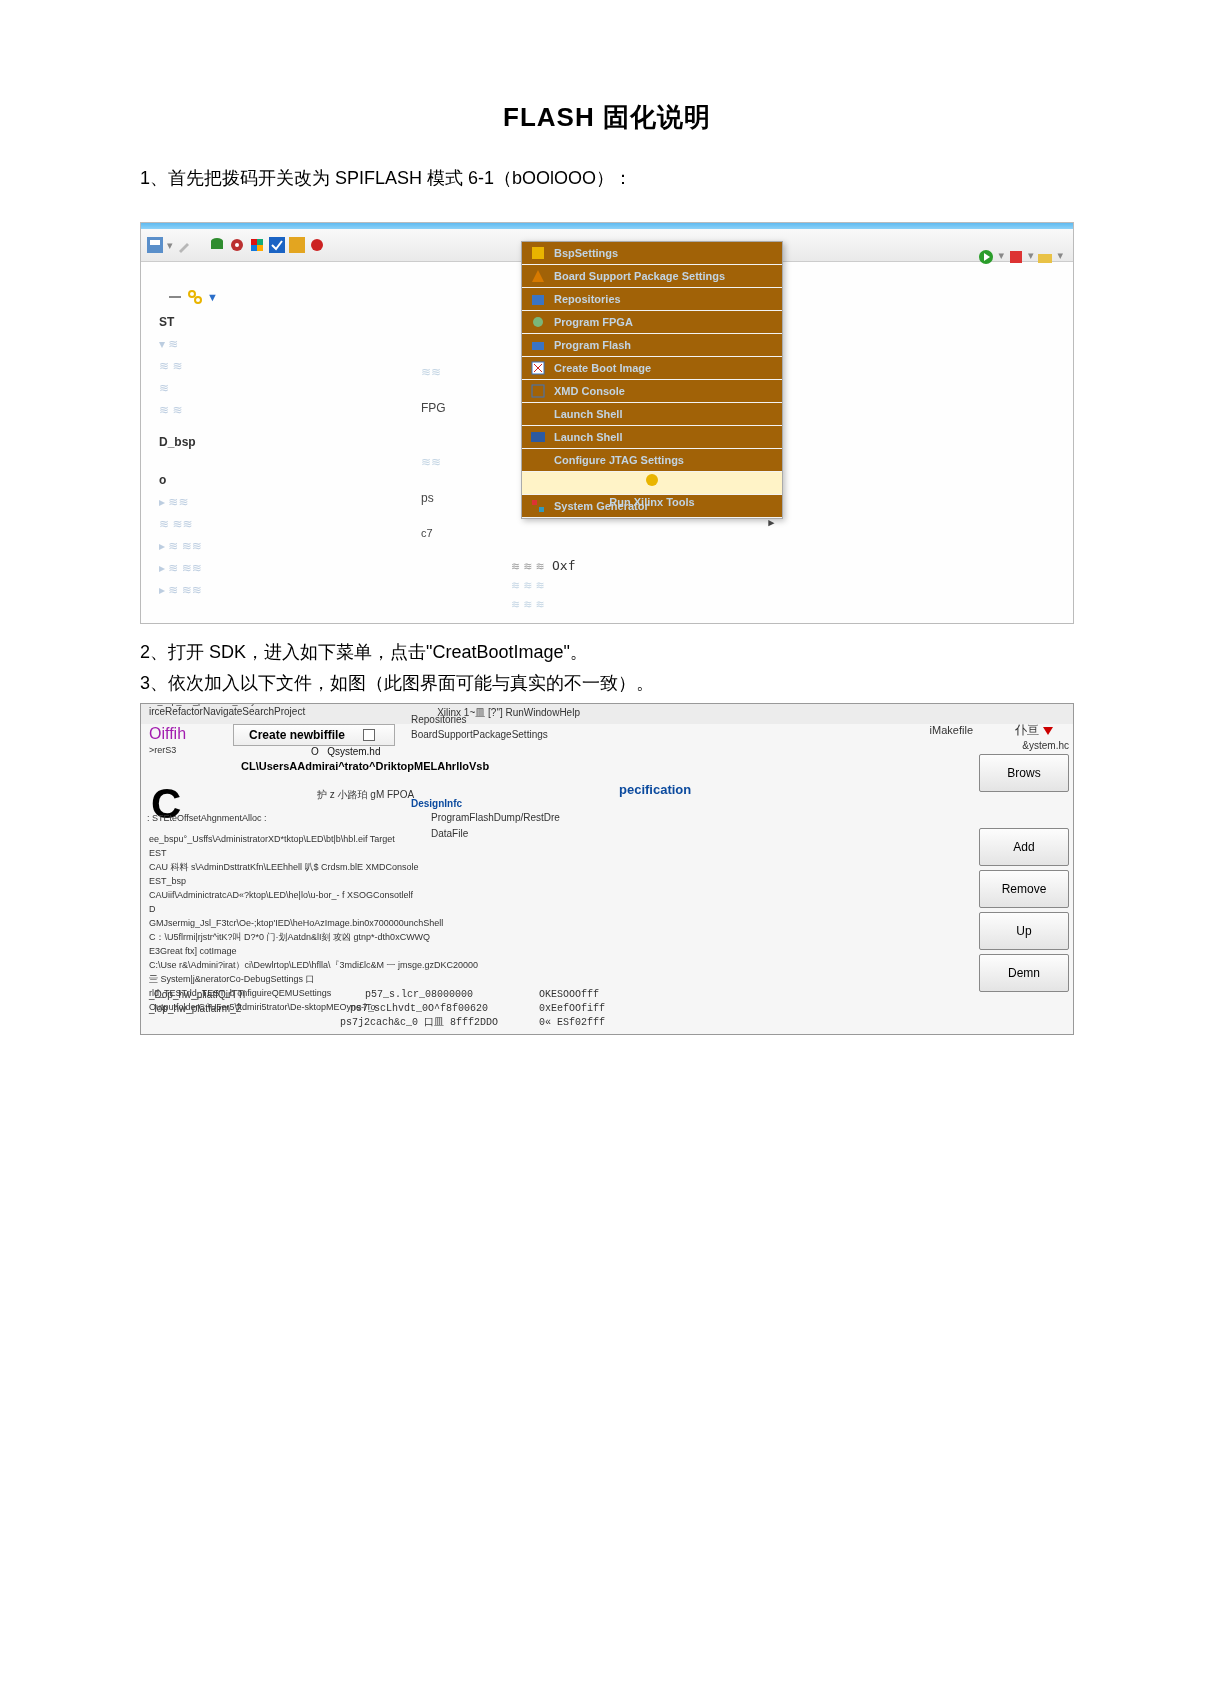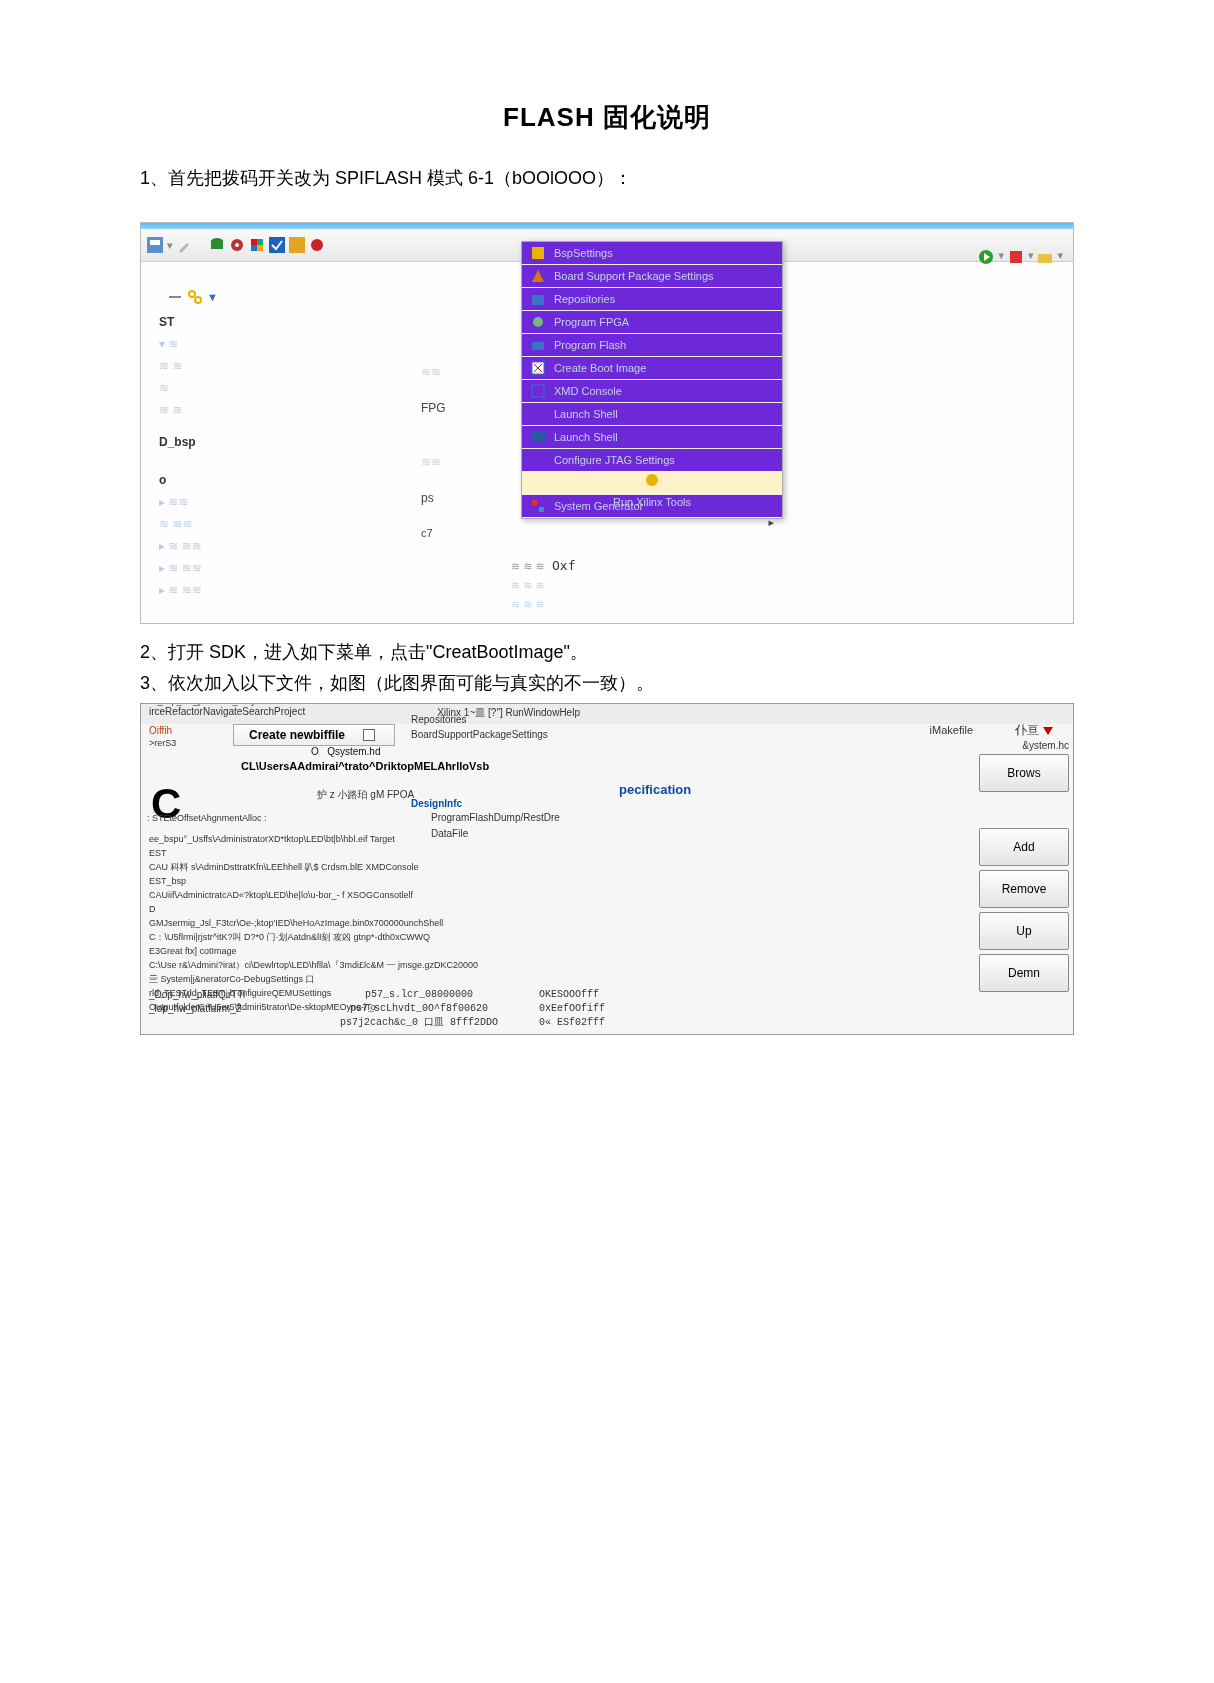--- a/index.html
+++ b/index.html
@@ -56,24 +56,25 @@
   .ico {
     width: 16px; height: 16px;
     display: inline-block;
     vertical-align: middle;
   }
   .shot1-menu {
     position: absolute;
     top: 18px;
     left: 380px;
     width: 260px;
-    background: #6d28d9;
+    background: #a16207;
     border: 1px solid #aaa;
     box-shadow: 2px 2px 6px rgba(0,0,0,0.25);
     z-index: 5;
+    font-weight: bold;
   }
   .shot1-menu-item {
     height: 22px;
     display: flex;
     align-items: center;
     padding: 0 8px;
     font-size: 11px;
     color: #c2d4e3;
     gap: 8px;
     border-bottom: 1px solid #f3f3f3;
@@ -448,21 +449,21 @@
   <div class="step">3、依次加入以下文件，如图（此图界面可能与真实的不一致）。</div>
 
   <div class="shot2">
     <div style="position:absolute;top:-8px;left:4px;font-size:9px;">em_tDp_hw_pl3tFcnn_4/EyEtem.hcF-JCiinifSDK</div>
     <div class="header-row">
       <span>irceRefactorNavigateSearchProject</span>
       <span style="margin-left:120px;">Xilinx 1~皿 [?"] RunWindowHelp</span>
     </div>
 
     <div class="left-tree2">
-      <div style="font-size:10px;color:#c2410c;">Oiffih</div>
+      <div style="font-size:16px;color:#a21caf;">Oiffih</div>
       <div>&gt;rerS3</div>
     </div>
 
     <div class="bif-create">
       <span>Create newbiffile</span>
       <span class="checkbox"></span>
     </div>
 
     <div style="position:absolute;top:42px;left:170px;font-size:10px;color:#111;">O&nbsp;&nbsp;&nbsp;<span>Qsystem.hd</span></div>
     <div style="position:absolute;top:56px;left:100px;font-size:11px;color:#000;font-weight:bold;">CL\UsersAAdmirai^trato^DriktopMELAhrlloVsb</div>

